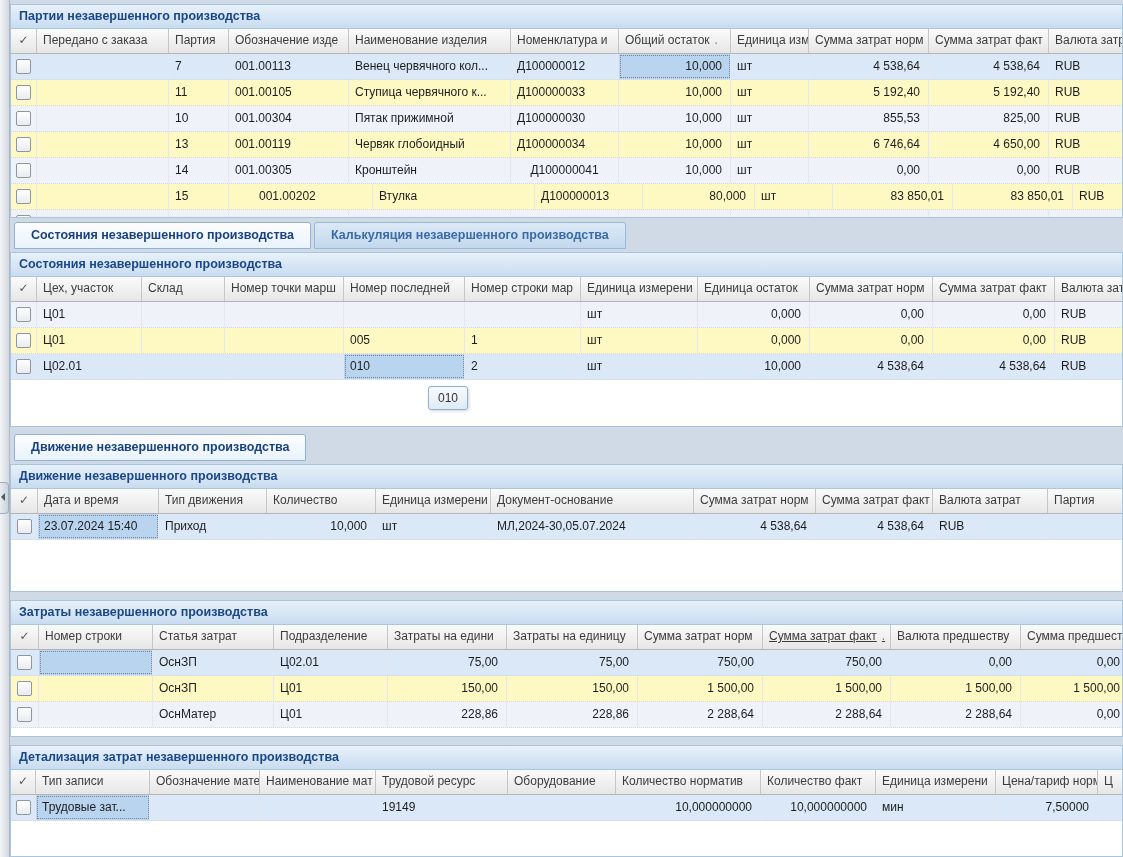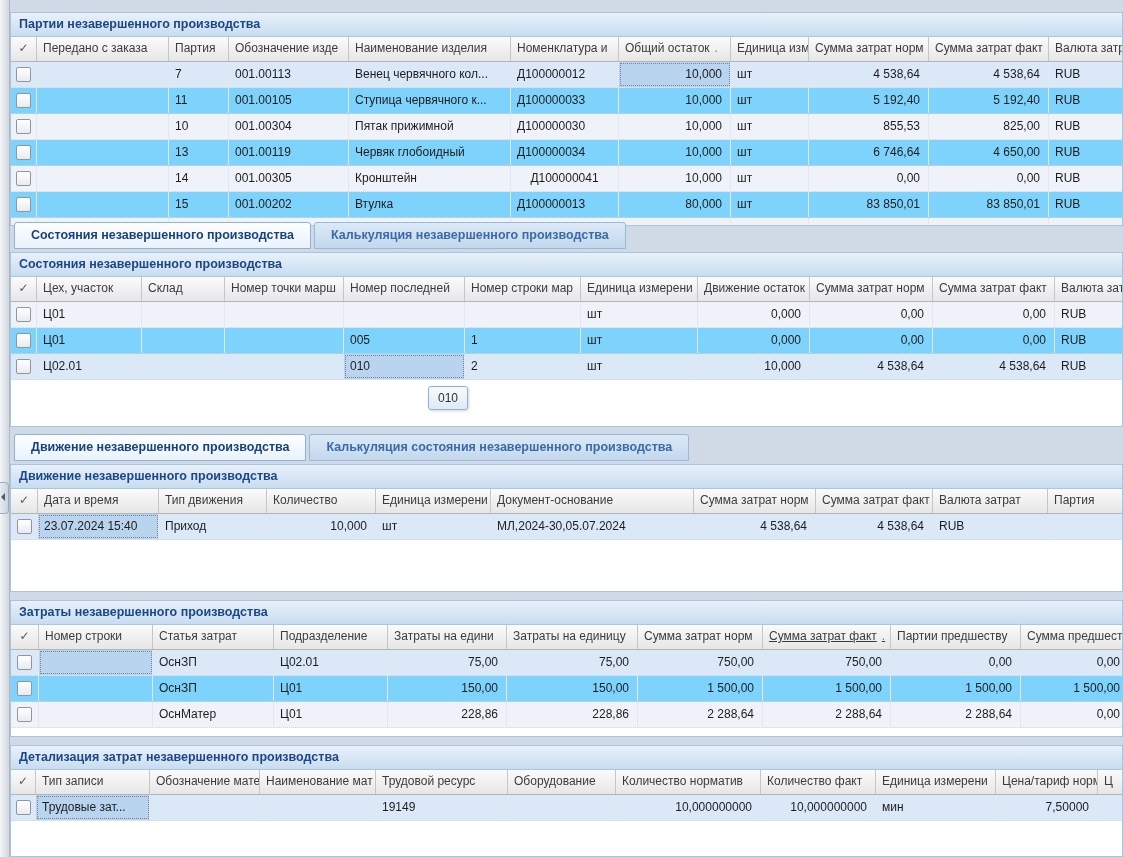--- a/index.html
+++ b/index.html
@@ -22,21 +22,21 @@
            background:linear-gradient(#e8f1fa,#c8dcf0); border-bottom:1px solid #aac6e0;
            color:#1b4787; font-weight:bold; font-size:12.5px; white-space:nowrap; overflow:hidden; }
 
   
   .g-hdr { display:flex; height:24px; background:linear-gradient(#fbfbfb,#e6e6e6);
            border-bottom:1px solid #b5b5b5; }
   .g-h  { box-sizing:border-box; flex:none; padding:0 6px; line-height:23px; font-size:12px;
           color:#3c3c3c; white-space:nowrap; overflow:hidden; border-right:1px solid #c6c6c6; }
   .chk-h{ text-align:center; padding:0; color:#555; font-size:12px; }
   .sortdot { color:#777; margin-left:5px; }
-  .g-row{ display:flex; height:26px; border-bottom:1px dotted #d3d8de; background:#7dd3fc; box-sizing:border-box; }
+  .g-row{ display:flex; height:26px; border-bottom:1px dotted #d3d8de; background:#fef9c3; box-sizing:border-box; }
   .g-row.striped  { background:#eff3f9; }
   .g-row.selected { background:#dae8f7; }
   .g-c  { box-sizing:border-box; flex:none; padding:0 6px; line-height:25px; font-size:12px;
           color:#1d1d1d; white-space:nowrap; overflow:hidden; border-right:1px solid #e4e8ee; }
   .g-c.r{ text-align:right; padding-right:8px; }
   .g-c.selcell { background:#b9d4ee; outline:1px dotted #76839a; outline-offset:-2px; }
   .chk-c{ padding:0; }
   .cb   { width:13px; height:13px; margin:5px auto 0; background:linear-gradient(#ffffff,#e9ebef);
           border:1px solid #8f969f; border-radius:2px; }
 
@@ -56,21 +56,21 @@
 <body>
 
 <div id="screen">
 
   <div class="rail">
     <div class="rail-handle">
       <div class="tri-left"></div>
     </div>
   </div>
 
-  <div class="panel" style="top:12px;height:214px">
+  <div class="panel" style="top:4px;height:214px">
     <div class="panel-title">Партии незавершенного производства</div>
     <div>
         <div class="g-hdr">
           <div class="g-h chk-h" style="width: 26px;">✓</div>
           <div class="g-h" style="width: 132px;">Передано с заказа</div>
           <div class="g-h" style="width: 60px;">Партия</div>
           <div class="g-h" style="width: 120px;">Обозначение изде</div>
           <div class="g-h" style="width: 162px;">Наименование изделия</div>
           <div class="g-h" style="width: 108px;">Номенклатура и</div>
           <div class="g-h" style="width: 112px;">Общий остаток<span class="sortdot">.</span></div>
@@ -153,21 +153,21 @@
           <div class="g-c r" style="width: 120px;">0,00</div>
           <div class="g-c r" style="width: 120px;">0,00</div>
           <div class="g-c" style="width: 80px;">RUB</div>
         </div>
         <div class="g-row">
           <div class="g-c chk-c" style="width: 26px;">
             <div class="cb"></div>
           </div>
           <div class="g-c" style="width: 132px;"></div>
           <div class="g-c" style="width: 60px;">15</div>
-          <div class="g-c" style="width: 120px;">001.00202</div>
+          <div class="g-c" style="width: 120px; margin-left: 24px;">001.00202</div>
           <div class="g-c" style="width: 162px;">Втулка</div>
           <div class="g-c" style="width: 108px;">Д100000013</div>
           <div class="g-c r" style="width: 112px;">80,000</div>
           <div class="g-c" style="width: 78px;">шт</div>
           <div class="g-c r" style="width: 120px;">83 850,01</div>
           <div class="g-c r" style="width: 120px;">83 850,01</div>
           <div class="g-c" style="width: 80px;">RUB</div>
         </div>
         <div class="g-row striped">
           <div class="g-c chk-c" style="width: 26px;">
@@ -196,21 +196,21 @@
     <div class="panel-title">Состояния незавершенного производства</div>
     <div>
         <div class="g-hdr">
           <div class="g-h chk-h" style="width: 26px;">✓</div>
           <div class="g-h" style="width: 105px;">Цех, участок</div>
           <div class="g-h" style="width: 83px;">Склад</div>
           <div class="g-h" style="width: 119px;">Номер точки марш</div>
           <div class="g-h" style="width: 121px;">Номер последней</div>
           <div class="g-h" style="width: 116px;">Номер строки мар</div>
           <div class="g-h" style="width: 117px;">Единица измерени</div>
-          <div class="g-h" style="width: 112px;">Движение остаток</div>
+          <div class="g-h" style="width: 112px;">Единица остаток</div>
           <div class="g-h" style="width: 123px;">Сумма затрат норм</div>
           <div class="g-h" style="width: 122px;">Сумма затрат факт</div>
           <div class="g-h" style="width: 74px;">Валюта зат</div>
         </div>
         <div class="g-row striped">
           <div class="g-c chk-c" style="width: 26px;">
             <div class="cb"></div>
           </div>
           <div class="g-c" style="width: 105px;">Ц01</div>
           <div class="g-c" style="width: 83px;"></div>
@@ -253,21 +253,20 @@
           <div class="g-c r" style="width: 122px;">4 538,64</div>
           <div class="g-c" style="width: 74px;">RUB</div>
         </div>
       </div>
   </div>
 
   <div class="tooltip">010</div>
 
   <div class="tabbar" style="top:434px">
       <div class="tab active">Движение незавершенного производства</div>
-      <div class="tab inactive">Калькуляция состояния незавершенного производства</div>
     </div>
 
   <div class="panel" style="top:464px;height:128px">
     <div class="panel-title">Движение незавершенного производства</div>
     <div>
         <div class="g-hdr">
           <div class="g-h chk-h" style="width: 27px;">✓</div>
           <div class="g-h" style="width: 121px;">Дата и время</div>
           <div class="g-h" style="width: 108px;">Тип движения</div>
           <div class="g-h" style="width: 109px;">Количество</div>
@@ -300,21 +299,21 @@
     <div>
         <div class="g-hdr">
           <div class="g-h chk-h" style="width: 28px;">✓</div>
           <div class="g-h" style="width: 114px;">Номер строки</div>
           <div class="g-h" style="width: 121px;">Статья затрат</div>
           <div class="g-h" style="width: 114px;">Подразделение</div>
           <div class="g-h" style="width: 119px;">Затраты на едини</div>
           <div class="g-h" style="width: 131px;">Затраты на единицу</div>
           <div class="g-h" style="width: 125px;">Сумма затрат норм</div>
           <div class="g-h" style="width: 128px; text-decoration: underline;">Сумма затрат факт<span class="sortdot">.</span></div>
-          <div class="g-h" style="width: 130px;">Партии предшеству</div>
+          <div class="g-h" style="width: 130px;">Валюта предшеству</div>
           <div class="g-h" style="width: 108px;">Сумма предшеств</div>
         </div>
         <div class="g-row selected">
           <div class="g-c chk-c" style="width: 28px;">
             <div class="cb"></div>
           </div>
           <div class="g-c selcell" style="width: 114px;"></div>
           <div class="g-c" style="width: 121px;">ОснЗП</div>
           <div class="g-c" style="width: 114px;">Ц02.01</div>
           <div class="g-c r" style="width: 119px;">75,00</div>

